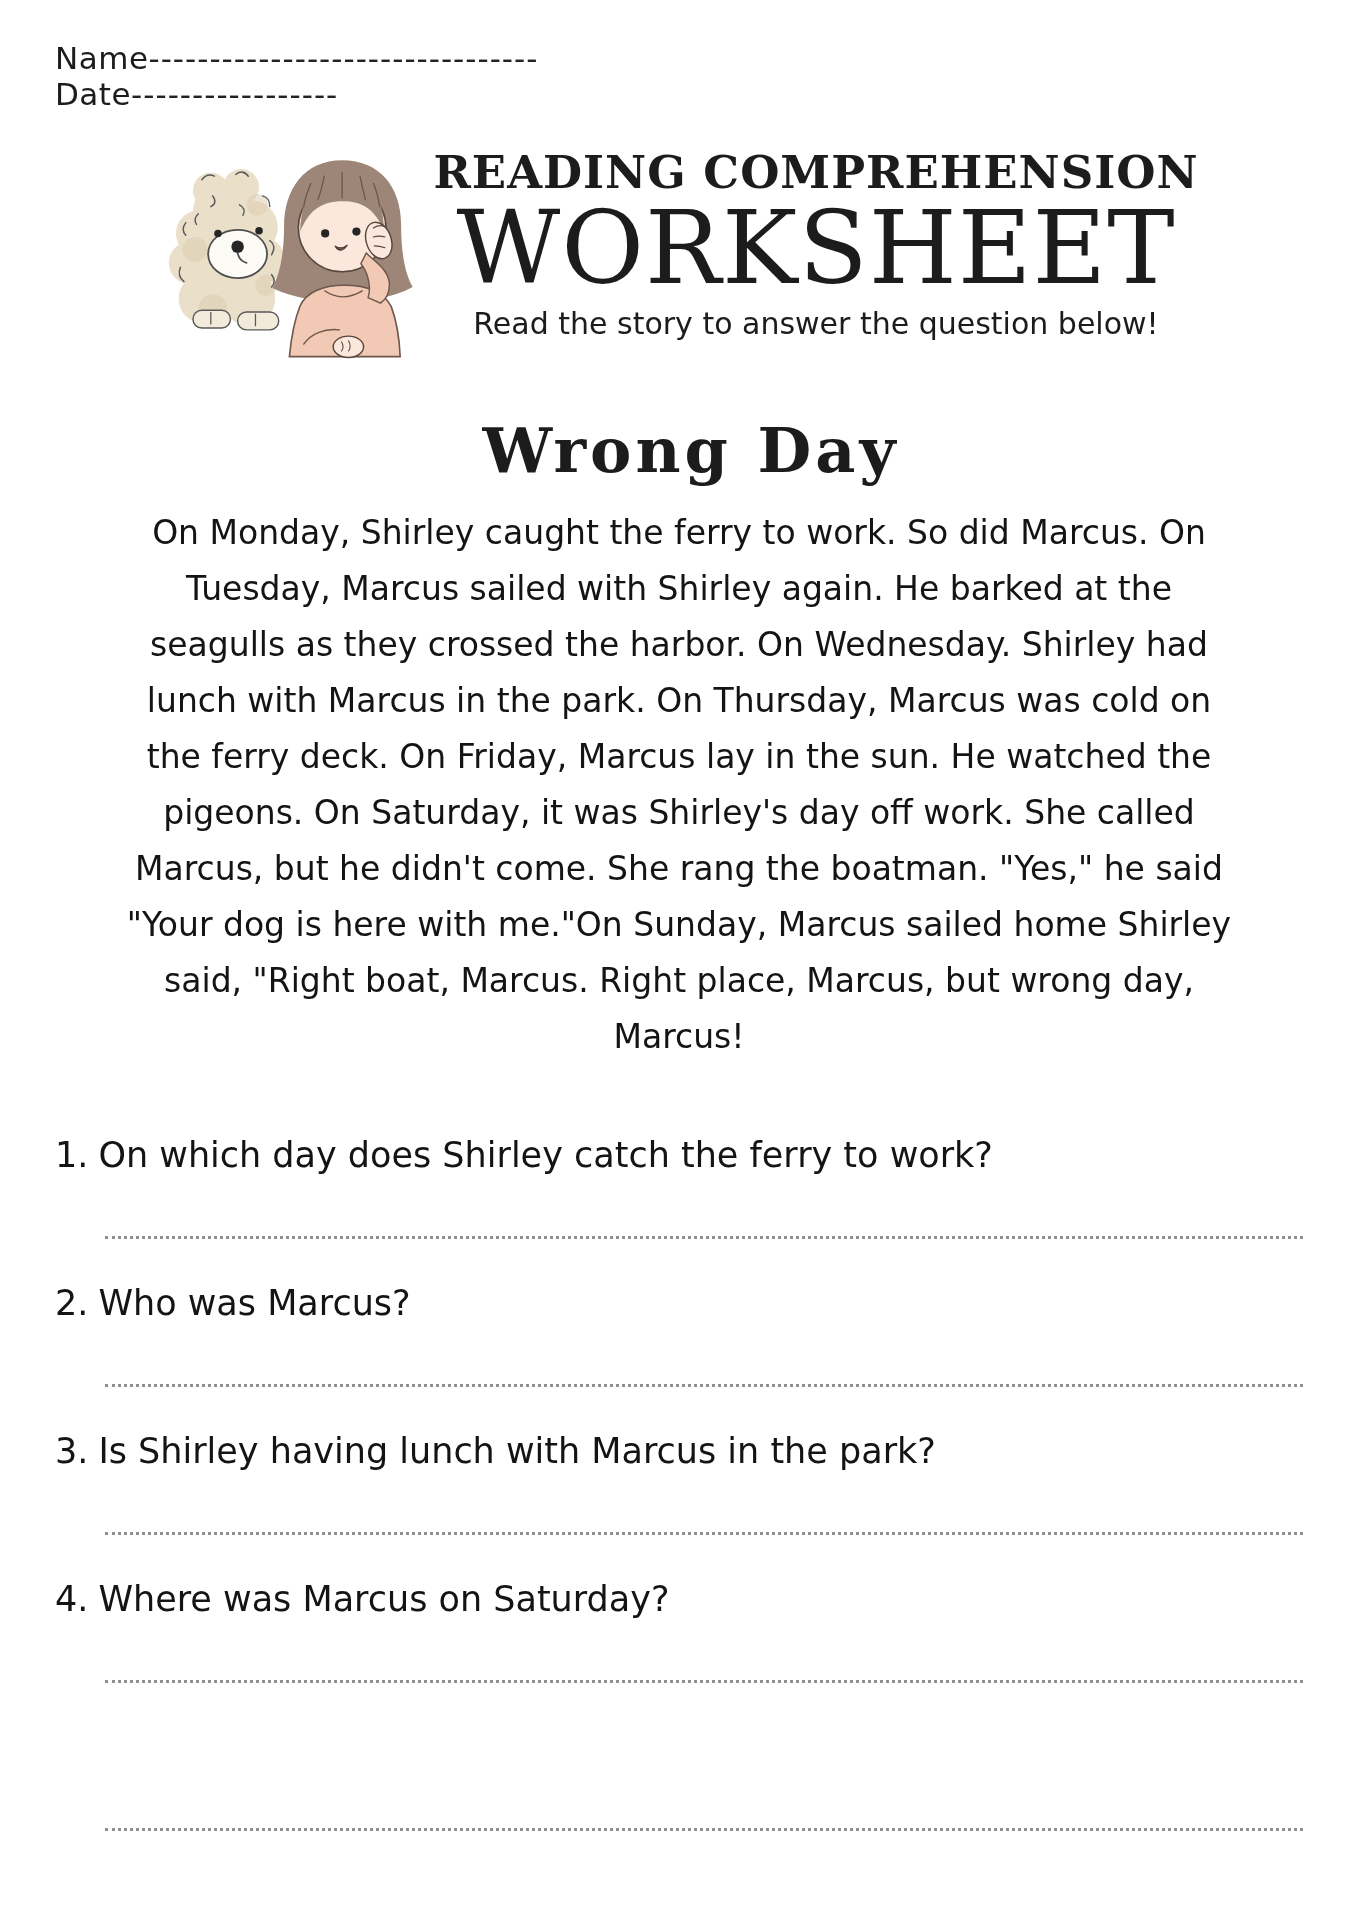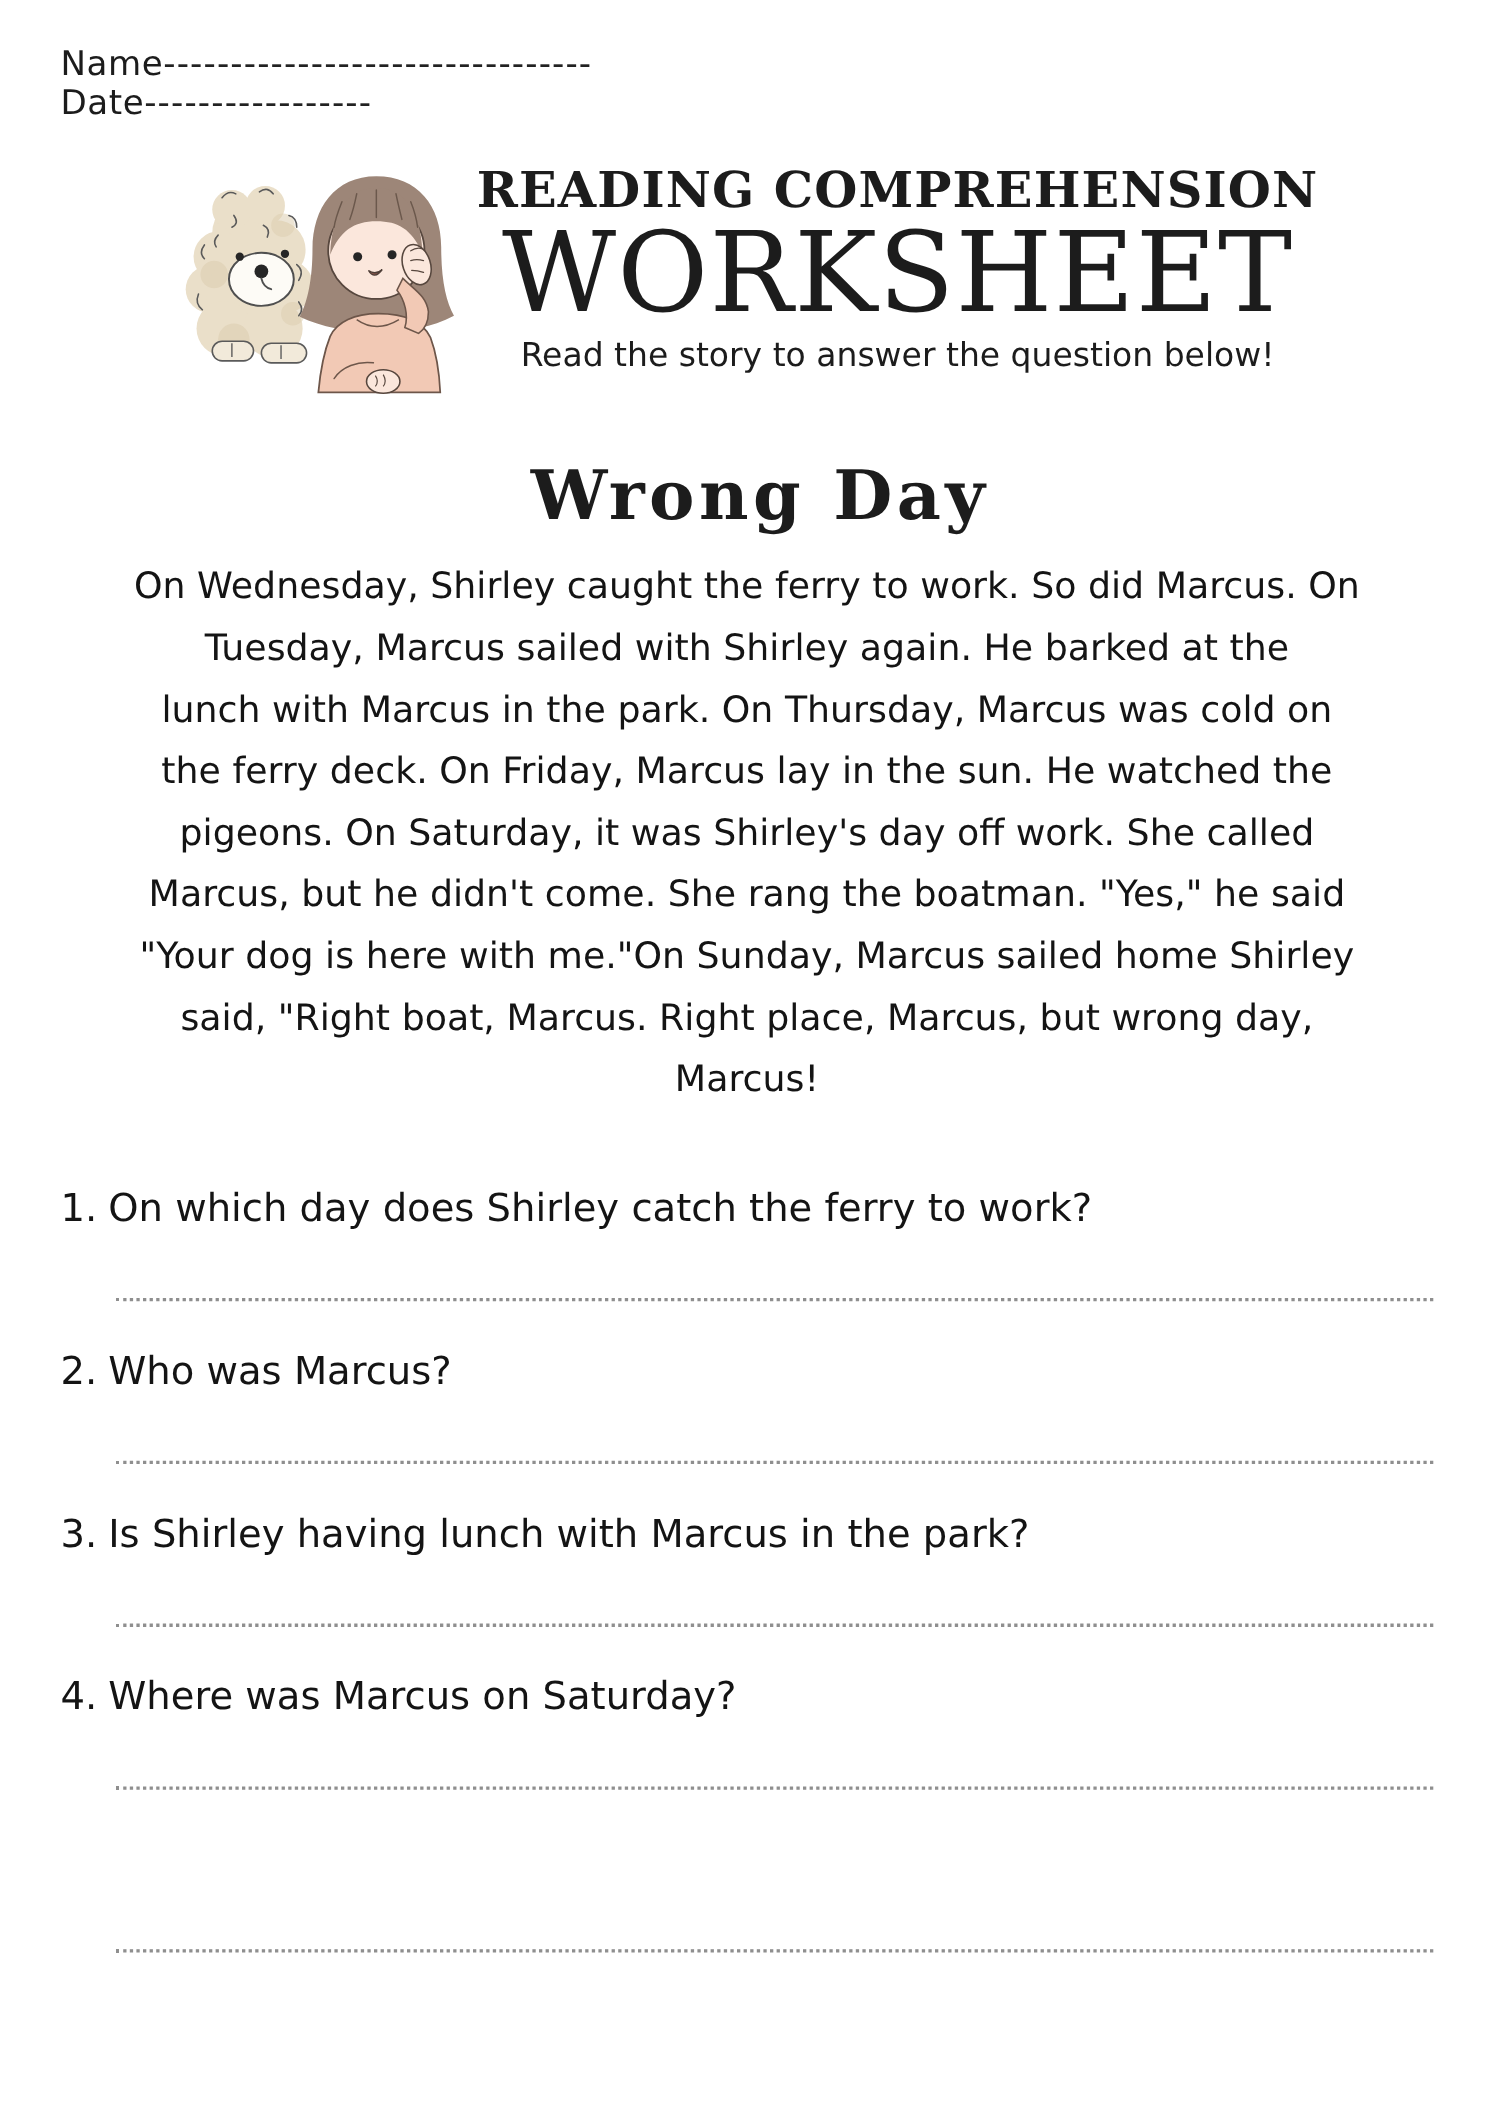--- a/index.html
+++ b/index.html
@@ -142,22 +142,23 @@
   <div class="title-block">
     <div class="title1">READING COMPREHENSION</div>
     <div class="title2">WORKSHEET</div>
     <div class="subtitle">Read the story to answer the question below!</div>
   </div>
 </div>
 
 <div class="story-title">Wrong Day</div>
 
 <div class="story">
-  <div class="line">On Wednesday, Shirley caught the ferry to work. So did Marcus. On</div>
+  <div class="line">On Monday, Shirley caught the ferry to work. So did Marcus. On</div>
   <div class="line">Tuesday, Marcus sailed with Shirley again. He barked at the</div>
+  <div class="line">seagulls as they crossed the harbor. On Wednesday. Shirley had</div>
   <div class="line">lunch with Marcus in the park. On Thursday, Marcus was cold on</div>
   <div class="line">the ferry deck. On Friday, Marcus lay in the sun. He watched the</div>
   <div class="line">pigeons. On Saturday, it was Shirley's day off work. She called</div>
   <div class="line">Marcus, but he didn't come. She rang the boatman. "Yes," he said</div>
   <div class="line">"Your dog is here with me."On Sunday, Marcus sailed home Shirley</div>
   <div class="line">said, "Right boat, Marcus. Right place, Marcus, but wrong day,</div>
   <div class="line">Marcus!</div>
 </div>
 
 <div class="questions">

